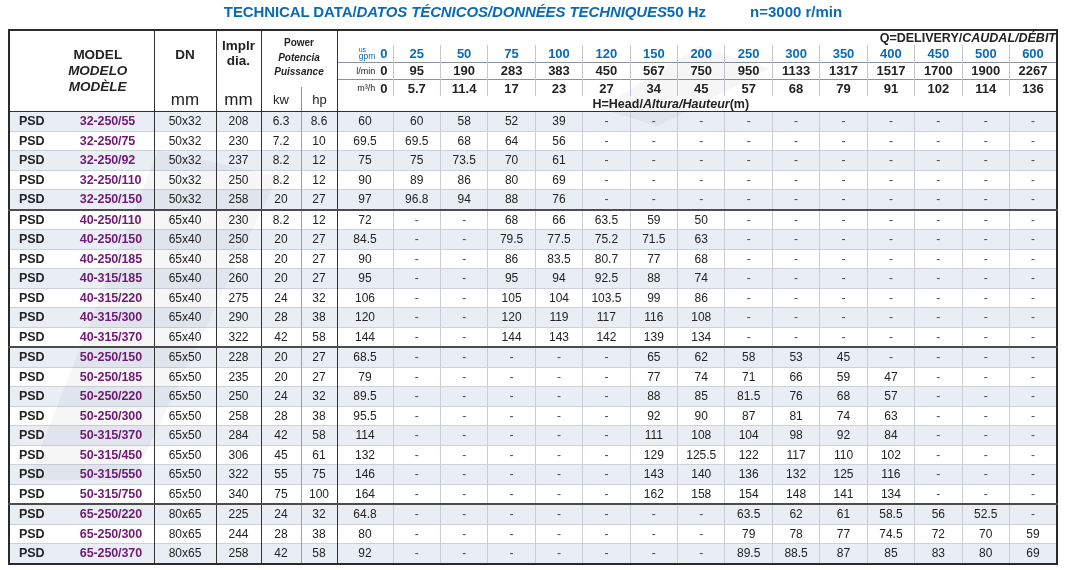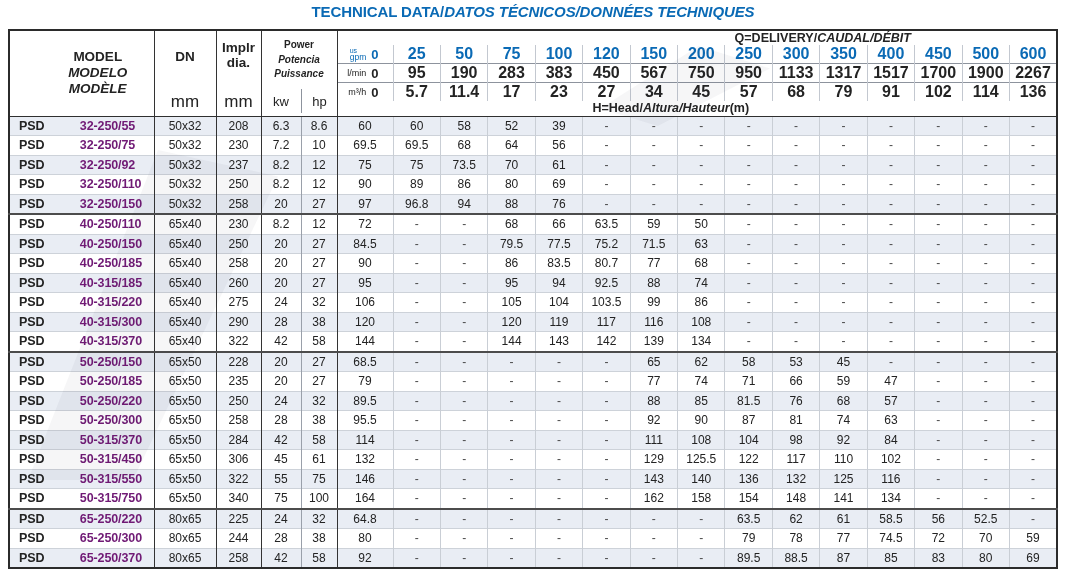--- a/index.html
+++ b/index.html
@@ -13,45 +13,45 @@
   .top-right { font-size:15px; font-weight:bold; color:#0a6ab5; display:flex; gap:44px; white-space:nowrap; }
 
   .tablewrap { position:absolute; top:29px; left:8px; }
   table { border-collapse:collapse; table-layout:fixed; width:1050px;
     border:2px solid #2b2b2b; background:#fff; }
   th, td { font-size:12px; color:#232323; overflow:hidden; white-space:nowrap; }
 
   
   thead th { font-weight:normal; vertical-align:middle; }
   .lh { border-right:1.5px solid #333; border-bottom:1.5px solid #2f2f2f; vertical-align:middle; }
-  .qrow th.qspan { height:15px; text-align:center; padding-left:252px;
+  .qrow th.qspan { height:15px; text-align:right; padding-left:252px;
     font-weight:bold; font-size:12.5px; }
   .qrow .it, .hrow .it { font-style:italic; }
   .flow-row th { height:17px; }
-  .flow-row .fv { border-left:1px solid #c3c8d0; font-weight:bold; font-size:16px; text-align:center; }
+  .flow-row .fv { border-left:1px solid #c3c8d0; font-weight:bold; font-size:13px; text-align:center; }
   .flow-row .fv.blue { color:#0a6ab5; }
   .flow-row.sep th { border-top:1px solid #8d939d; }
   .hrow th { height:15px; text-align:left; padding-left:255px; font-weight:bold;
     font-size:12.5px; border-bottom:1.5px solid #2f2f2f; }
 
   .mh { text-align:center; font-weight:bold; font-size:13.5px; line-height:16px;margin-left:32px; }
   .mh .it { font-style:italic; }
   .col-head { display:flex; flex-direction:column; align-items:center; height:80px; }
   .dn-cell { padding:16px 8px 1px; justify-content:space-between; }
   .imp-cell { padding:7px 0 1px; justify-content:flex-start; }
   .bold { font-weight:bold; font-size:13.5px; line-height:15px; }
   .unit-mm { font-size:17px; margin-top:auto; }
   .pow-cell { padding-top:5px; justify-content:flex-start; }
   .pow-lines { text-align:center; font-weight:bold; font-size:10px; line-height:14.5px; }
   .kwhp { display:flex; margin-top:auto; width:76px; height:24px; align-items:center; }
   .kwhp span { display:flex; align-items:center; justify-content:center; font-size:13px; height:100%; }
   .kwhp .kw { width:40px; }
   .kwhp .hp { width:36px; border-left:1px solid #8d939d; }
 
-  .unit-wrap { display:flex; align-items:center; justify-content:flex-end; gap:5px; padding-right:14px; }
+  .unit-wrap { display:flex; align-items:center; justify-content:flex-end; gap:5px; padding-right:5px; }
   .unit-label { font-size:9px; color:#232323; }
   .unit-label.blue, .unit-stack { color:#0a6ab5; }
   .unit-stack { display:flex; flex-direction:column; align-items:flex-start; font-size:8.5px; line-height:7px; }
   .unit-stack .us { font-size:7px; }
   .zero { font-weight:bold; font-size:13px; }
   .zero.blue { color:#0a6ab5; }
 
   
   tbody tr:nth-child(odd) { background:#e9edf4; }
   tbody td { border-top:1px solid #cdd2d9; height:18.5px; line-height:18.5px; text-align:center; }
@@ -72,20 +72,24 @@
     clip-path:polygon(0 100%, 52% 0, 100% 8%, 42% 100%); }
   #wm2 { left:600px; top:46px; width:170px; height:80px;
     clip-path:polygon(0 78%, 58% 0, 100% 28%, 34% 100%); }
 </style>
 </head>
 <body>
 
 <div class="topbar">
   <div class="title">
     <span>TECHNICAL DATA/</span><span class="it">DATOS TÉCNICOS/DONNÉES TECHNIQUES</span>
+  </div>
+  <div class="top-right">
+    <span>50 Hz</span>
+    <span>n=3000 r/min</span>
   </div>
 </div>
 
 <div class="tablewrap">
   <table>
     <colgroup>
       <col style="width:145px">
         <col style="width:62px">
         <col style="width:45px">
       <col style="width:40px">

